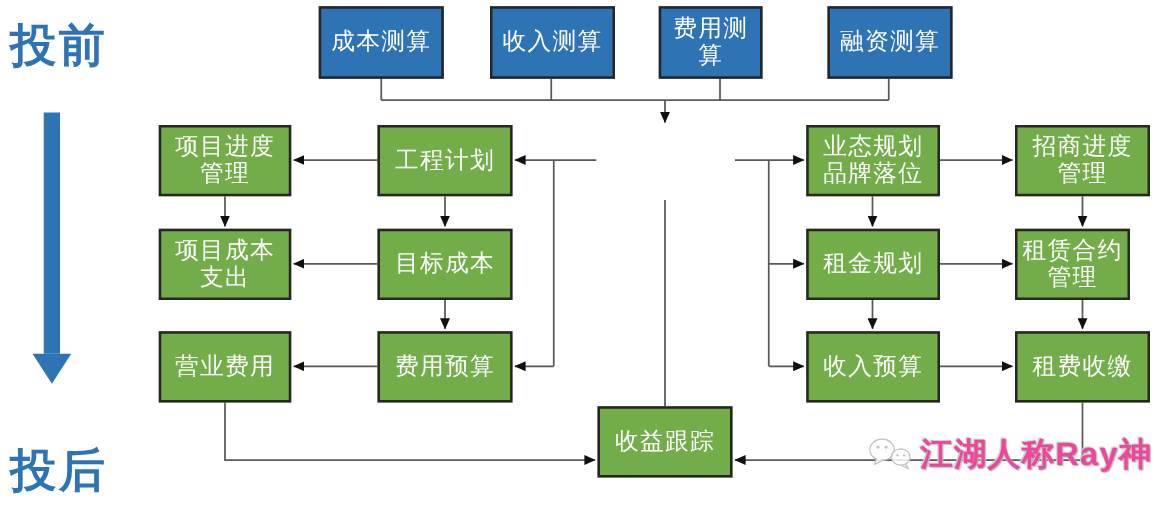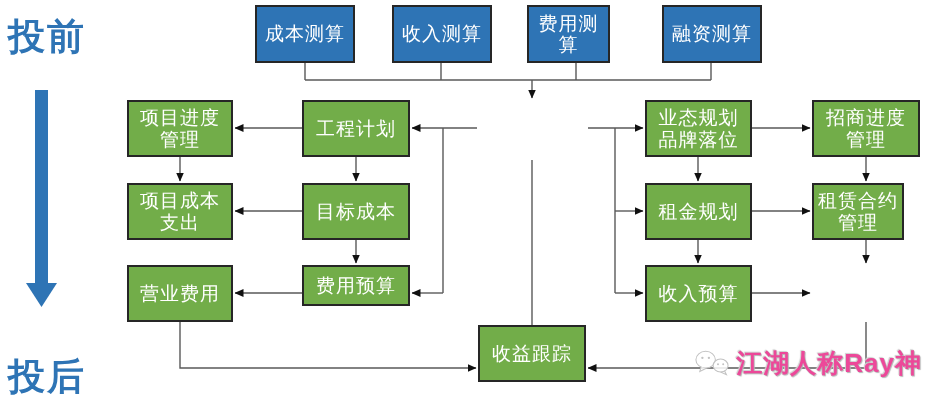--- a/index.html
+++ b/index.html
@@ -103,31 +103,32 @@
 
 
   <div class="box green node" style="left:127px;top:100px;width:106px;height:57px;">项目进度
 管理</div>
   <div class="box green node" style="left:127px;top:183px;width:106px;height:57px;">项目成本
 支出</div>
   <div class="box green node" style="left:127px;top:265px;width:106px;height:57px;">营业费用</div>
 
   <div class="box green node" style="left:302px;top:100px;width:108px;height:57px;">工程计划</div>
   <div class="box green node" style="left:302px;top:183px;width:108px;height:57px;">目标成本</div>
-  <div class="box green node" style="left:302px;top:265px;width:108px;height:41px;">费用预算</div>
+  <div class="box green node" style="left:302px;top:265px;width:108px;height:57px;">费用预算</div>
 
   <div class="box green node" style="left:645px;top:100px;width:107px;height:57px;">业态规划
 品牌落位</div>
   <div class="box green node" style="left:645px;top:183px;width:107px;height:57px;">租金规划</div>
   <div class="box green node" style="left:645px;top:265px;width:107px;height:57px;">收入预算</div>
 
   <div class="box green node" style="left:812px;top:100px;width:108px;height:57px;">招商进度
 管理</div>
   <div class="box green node" style="left:812px;top:183px;width:92px;height:57px;">租赁合约
 管理</div>
+  <div class="box green node" style="left:812px;top:265px;width:108px;height:57px;">租费收缴</div>
 
   <div class="box green node" style="left:478px;top:325px;width:108px;height:57px;">收益跟踪</div>
 
   <div class="watermark">
     <svg width="62" height="46" viewBox="0 0 62 46">
       <g stroke="#c2c2c2" stroke-width="1.6" fill="rgba(255,255,255,0.85)">
         <ellipse cx="21" cy="18" rx="15" ry="13"></ellipse>
         <path d="M14,29 L12,36 L22,31 Z" stroke="none" fill="rgba(255,255,255,0.85)"></path>
         <path d="M14,29 L12,36 L22,31" fill="none"></path>
         <ellipse cx="44" cy="27" rx="11.5" ry="10"></ellipse>

